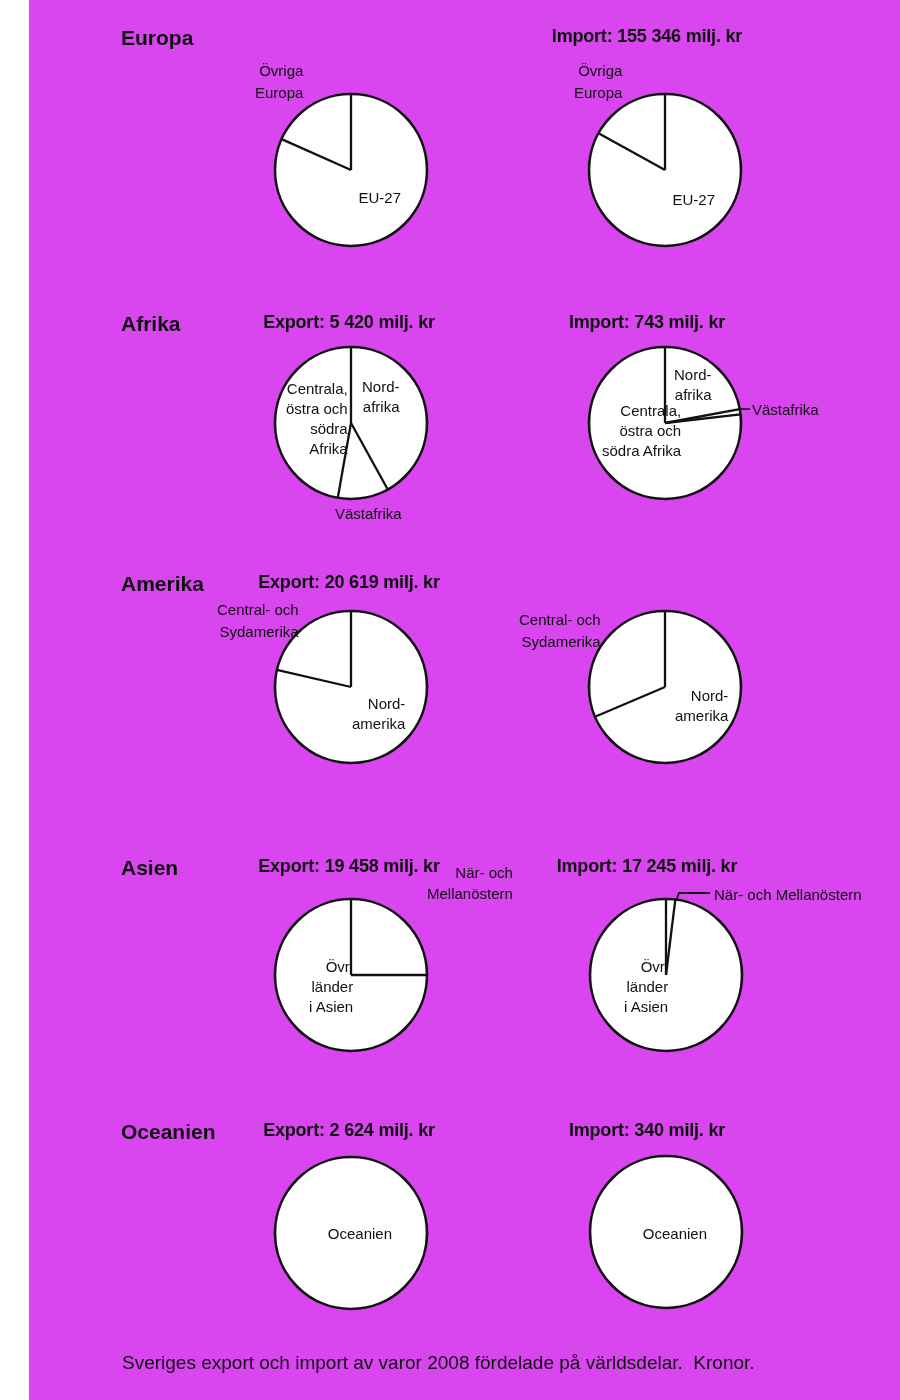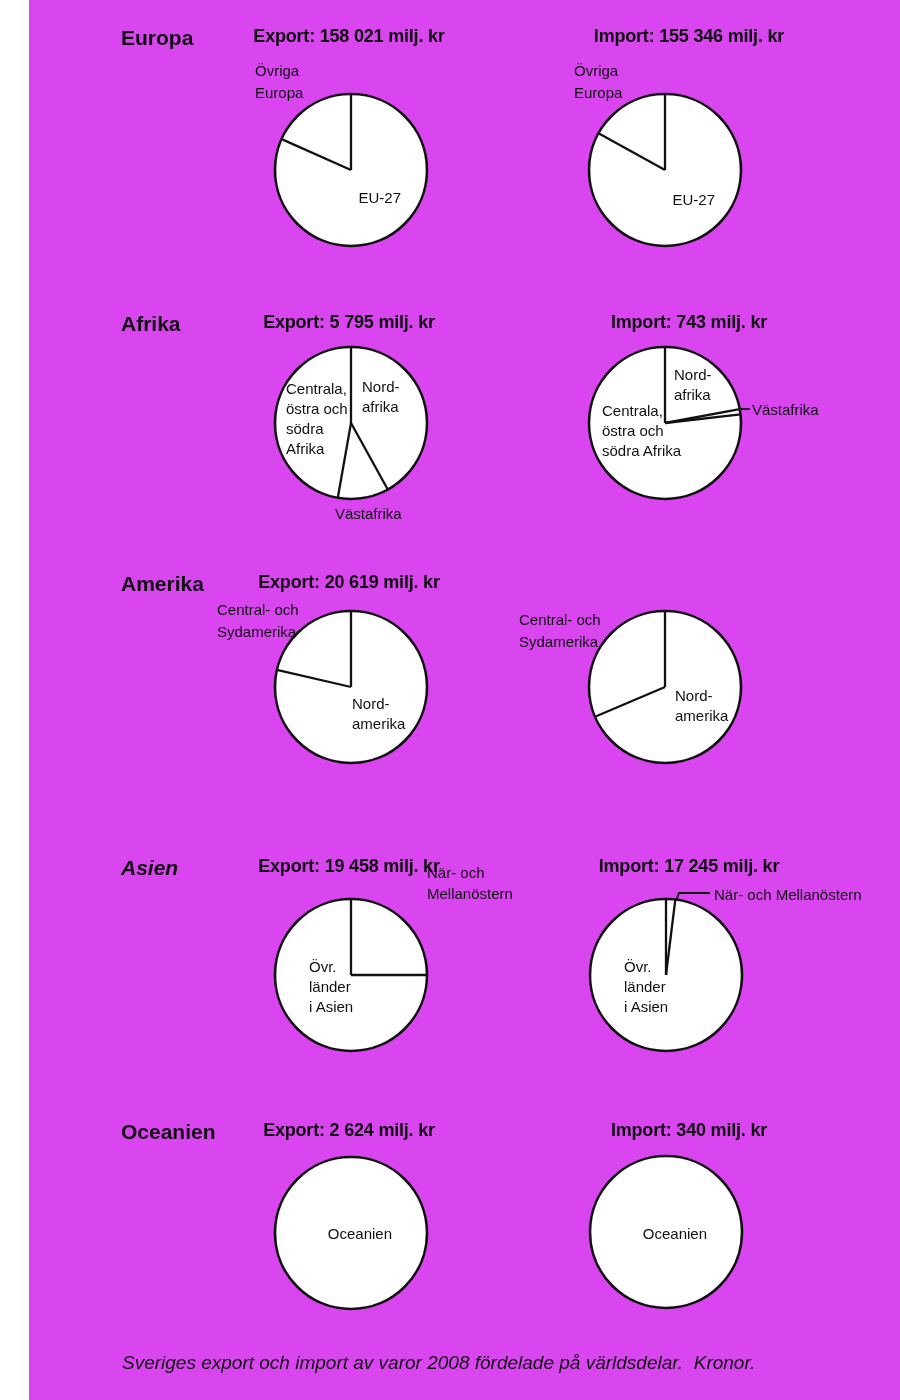--- a/index.html
+++ b/index.html
@@ -4,24 +4,24 @@
 <style>
   html,body{margin:0;padding:0;background:#fff;}
   #canvas{
     position:relative;width:900px;height:1400px;background:#d946ef;
     font-family:"Liberation Sans",sans-serif;color:#111;overflow:hidden;margin-left:29px;
   }
   #pies{position:absolute;left:0;top:0;}
   .hdr{position:absolute;left:92px;font-weight:bold;font-size:21px;letter-spacing:0;}
   .title{position:absolute;font-weight:bold;font-size:18px;width:320px;text-align:center;letter-spacing:-0.2px;}
   .title.exp{left:160px;}
-  .title.imp{left:500px;}
-  .lbl{position:absolute;font-size:15px;line-height:20px;white-space:pre-line;}
+  .title.imp{left:458px;}
+  .lbl{position:absolute;font-size:15px;line-height:20px;white-space:pre-line;text-align:right;}
   .lbl.center{text-align:right;width:80px;}
-  .caption{position:absolute;left:93px;top:1352px;font-size:19px;white-space:pre;font-style:italic;}
+  .caption{position:absolute;left:93px;top:1352px;font-size:19px;white-space:pre;}
 </style>
 </head>
 <body>
 
 <div id="canvas">
 
   <svg id="pies" width="900" height="1400">
     <polyline points="709,409 721,409" fill="none" stroke="#111" stroke-width="1.8"></polyline>
     <polyline points="647,901 650,893 681,893" fill="none" stroke="#111" stroke-width="1.8"></polyline>
   <circle cx="322" cy="170" r="76" fill="#fff" stroke="#111111" stroke-width="2.6"></circle>
@@ -50,26 +50,25 @@
       <circle cx="637" cy="975" r="76" fill="#fff" stroke="#111111" stroke-width="2.6"></circle>
       <line x1="637" y1="975" x2="637.0" y2="899.0" stroke="#111111" stroke-width="2.3"></line>
       <line x1="637" y1="975" x2="646.3" y2="899.6" stroke="#111111" stroke-width="2.3"></line>
       <circle cx="322" cy="1233" r="76" fill="#fff" stroke="#111111" stroke-width="2.6"></circle>
       <circle cx="637" cy="1232" r="76" fill="#fff" stroke="#111111" stroke-width="2.6"></circle>
     </svg>
 
   <div class="hdr" style="top:26px;">Europa</div>
   <div class="hdr" style="top:312px;">Afrika</div>
   <div class="hdr" style="top:572px;">Amerika</div>
-  <div class="hdr" style="top:856px;font-style:italic;">Asien</div>
+  <div class="hdr" style="top:856px;">Asien</div>
   <div class="hdr" style="top:1120px;">Oceanien</div>
 
-  <div class="title exp" style="top:26px;">Export: 158 021 milj. kr</div>
   <div class="title imp" style="top:26px;">Import: 155 346 milj. kr</div>
-  <div class="title exp" style="top:312px;">Export: 5 795 milj. kr</div>
+  <div class="title exp" style="top:312px;">Export: 5 420 milj. kr</div>
   <div class="title imp" style="top:312px;">Import: 743 milj. kr</div>
   <div class="title exp" style="top:572px;">Export: 20 619 milj. kr</div>
   <div class="title exp" style="top:856px;">Export: 19 458 milj. kr</div>
   <div class="title imp" style="top:856px;">Import: 17 245 milj. kr</div>
   <div class="title exp" style="top:1120px;">Export: 2 624 milj. kr</div>
   <div class="title imp" style="top:1120px;">Import: 340 milj. kr</div>
 
   <div class="lbl" style="left:226px;top:60px;line-height:22px;">Övriga
 Europa</div>
   <div class="lbl center" style="left:292px;top:188px;">EU-27</div>

